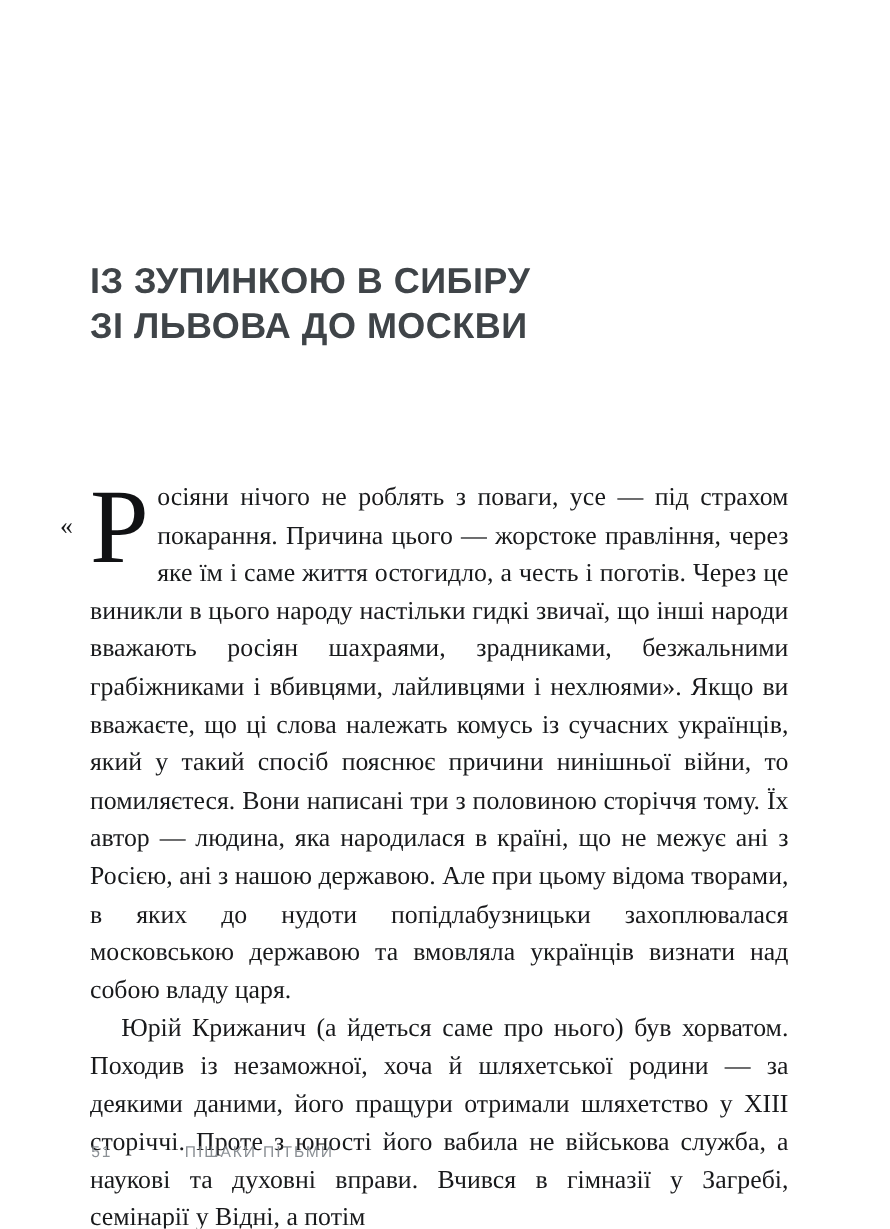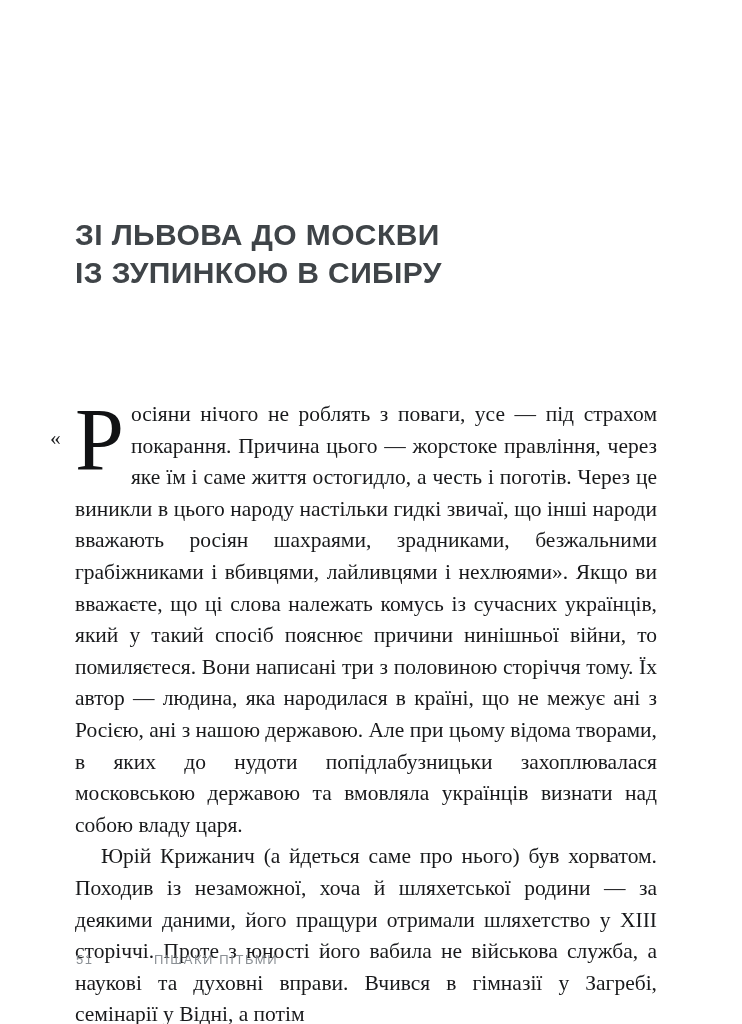--- a/index.html
+++ b/index.html
@@ -104,22 +104,22 @@
     white-space: pre;
     text-align: center;
   }
 </style>
 </head>
 <body>
 
 <div class="page">
 
   <h1 class="chapter-title">
+    <span class="tline">ІЗ ЗУПИНКОЮ В СИБІРУ</span>
     <span class="tline">ЗІ ЛЬВОВА ДО МОСКВИ</span>
-    <span class="tline">ІЗ ЗУПИНКОЮ В СИБІРУ</span>
   </h1>
 
   <div class="body-block">
 
     <span class="open-quote">«</span>
 
     <p class="para"><span class="dropcap">Р</span><span>осіяни нічого не роблять з поваги, усе — під страхом покарання. Причина цього — жорстоке правління, через яке їм і саме життя остогидло, а честь і поготів. Через це виникли в цього народу настільки гидкі звичаї, що інші народи вважають росіян шахраями, зрадниками, безжальними грабіжниками і вбивцями, лайливцями і нехлюями». Якщо ви вважаєте, що ці слова належать комусь із сучасних українців, який у такий спосіб пояснює причини нинішньої війни, то помиляєтеся. Вони написані три з половиною сторіччя тому. Їх автор — людина, яка народилася в країні, що не межує ані з Росією, ані з нашою державою. Але при цьому відома творами, в яких до нудоти попідлабузницьки захоплювалася московською державою та вмовляла українців визнати над собою владу царя.</span></p>
 
     <p class="para">Юрій Крижанич (а йдеться саме про нього) був хорватом. Походив із незаможної, хоча й шляхетської родини — за деякими даними, його пращури отримали шляхетство у XIII сторіччі. Проте з юності його вабила не військова служба, а наукові та духовні вправи. Вчився в гімназії у Загребі, семінарії у Відні, а потім</p>
 

